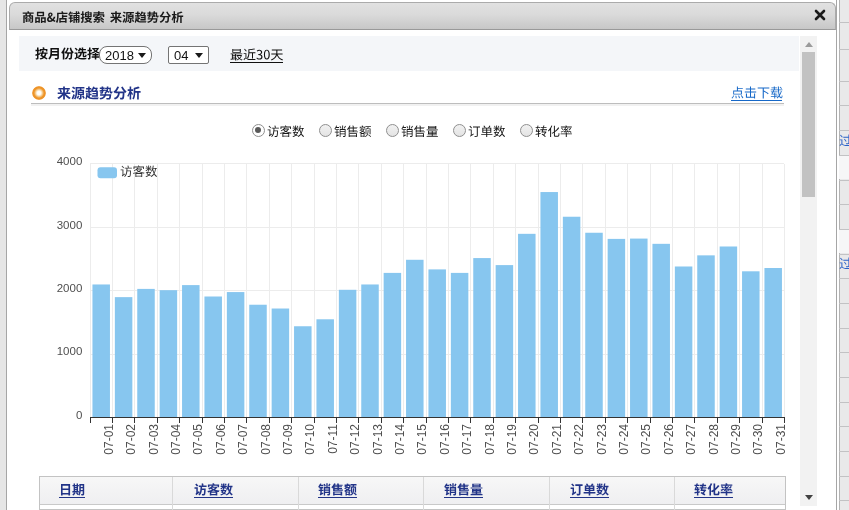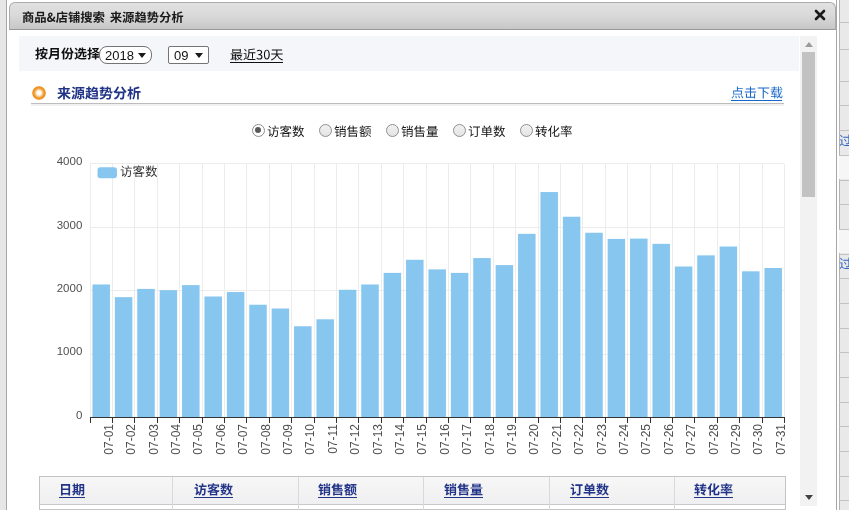--- a/index.html
+++ b/index.html
@@ -48,21 +48,21 @@
 <svg width="80" height="18" viewBox="0 0 80 18" style="position:absolute;left:35px;top:46.8px;">
     <path transform="translate(0,11.4)" d="M9.8 -4.6C9.6 -3.7 9.3 -2.9 8.8 -2.3L7.3 -3.1C7.5 -3.6 7.7 -4.1 7.9 -4.6ZM2.0 -11.0V-8.6H0.5V-7.1H2.0V-4.4C1.4 -4.2 0.8 -4.1 0.3 -3.9L0.6 -2.4L2.0 -2.8V-0.5C2.0 -0.3 1.9 -0.2 1.8 -0.2C1.6 -0.2 1.1 -0.2 0.6 -0.2C0.8 0.2 0.9 0.8 1.0 1.2C1.9 1.2 2.5 1.1 3.0 0.9C3.4 0.7 3.5 0.3 3.5 -0.5V-3.3L4.9 -3.7L4.8 -4.6H6.3C5.9 -3.8 5.6 -3.1 5.3 -2.5C6.0 -2.2 6.9 -1.7 7.7 -1.2C6.9 -0.7 5.8 -0.4 4.5 -0.1C4.8 0.2 5.2 0.8 5.3 1.2C6.9 0.8 8.1 0.3 9.1 -0.4C10.0 0.2 10.9 0.7 11.5 1.2L12.6 -0.0C12.0 -0.5 11.1 -1.0 10.2 -1.5C10.8 -2.4 11.2 -3.4 11.4 -4.6H12.6V-6.0H8.5C8.6 -6.5 8.8 -7.0 8.9 -7.6L7.3 -7.8C7.2 -7.2 7.0 -6.6 6.8 -6.0H4.5V-5.1L3.5 -4.8V-7.1H4.7V-8.6H3.5V-11.0ZM5.0 -9.5V-6.8H6.4V-8.2H10.9V-6.8H12.4V-9.5H9.5C9.4 -10.0 9.3 -10.6 9.1 -11.1L7.5 -10.9C7.6 -10.5 7.8 -10.0 7.9 -9.5Z M15.4 -10.4V-6.1C15.4 -4.1 15.3 -1.6 13.3 0.0C13.6 0.3 14.2 0.8 14.5 1.2C15.7 0.2 16.4 -1.3 16.7 -2.7H22.3V-0.8C22.3 -0.6 22.2 -0.5 21.9 -0.5C21.6 -0.5 20.5 -0.5 19.6 -0.5C19.8 -0.1 20.1 0.7 20.2 1.1C21.6 1.1 22.5 1.1 23.1 0.8C23.7 0.6 23.9 0.1 23.9 -0.8V-10.4ZM17.0 -8.9H22.3V-7.3H17.0ZM17.0 -5.8H22.3V-4.3H17.0C17.0 -4.8 17.0 -5.3 17.0 -5.8Z M29.1 -11.0C28.4 -9.1 27.4 -7.3 26.2 -6.1C26.5 -5.7 26.9 -4.9 27.1 -4.5C27.3 -4.8 27.6 -5.1 27.8 -5.4V1.2H29.4V-7.9C29.8 -8.7 30.2 -9.6 30.6 -10.5ZM36.1 -10.8 34.7 -10.5C35.1 -8.6 35.6 -7.2 36.5 -6.1H31.8C32.7 -7.3 33.3 -8.8 33.8 -10.4L32.2 -10.7C31.8 -8.8 30.9 -7.1 29.6 -6.1C29.8 -5.8 30.3 -5.0 30.5 -4.7C30.8 -4.9 31.0 -5.2 31.3 -5.4V-4.7H32.4C32.2 -2.4 31.5 -0.8 29.7 0.1C30.1 0.3 30.6 0.9 30.8 1.2C32.8 0.1 33.7 -1.8 34.0 -4.7H35.7C35.6 -1.9 35.5 -0.8 35.2 -0.5C35.1 -0.3 35.0 -0.3 34.8 -0.3C34.5 -0.3 34.1 -0.3 33.5 -0.4C33.8 0.0 33.9 0.6 34.0 1.1C34.6 1.1 35.2 1.1 35.5 1.0C36.0 1.0 36.3 0.8 36.6 0.5C37.0 -0.0 37.1 -1.5 37.3 -5.3C37.4 -5.1 37.6 -5.0 37.8 -4.8C38.0 -5.3 38.4 -5.8 38.8 -6.1C37.4 -7.2 36.6 -8.5 36.1 -10.8Z M39.6 -9.8C40.3 -9.2 41.2 -8.3 41.5 -7.6L42.8 -8.6C42.4 -9.2 41.5 -10.1 40.8 -10.7ZM44.5 -10.6C44.2 -9.5 43.6 -8.4 42.9 -7.7C43.3 -7.5 43.9 -7.1 44.2 -6.8C44.5 -7.2 44.8 -7.6 45.1 -8.1H46.7V-6.6H43.1V-5.2H45.3C45.1 -4.0 44.6 -3.0 42.8 -2.3C43.2 -2.0 43.6 -1.4 43.8 -1.0C46.0 -1.9 46.6 -3.4 46.8 -5.2H47.7V-3.0C47.7 -1.6 47.9 -1.1 49.2 -1.1C49.4 -1.1 49.9 -1.1 50.2 -1.1C51.1 -1.1 51.5 -1.6 51.7 -3.3C51.2 -3.4 50.6 -3.7 50.3 -3.9C50.3 -2.7 50.2 -2.5 50.0 -2.5C49.9 -2.5 49.5 -2.5 49.5 -2.5C49.2 -2.5 49.2 -2.6 49.2 -3.0V-5.2H51.5V-6.6H48.2V-8.1H50.9V-9.4H48.2V-11.0H46.7V-9.4H45.7C45.8 -9.7 45.9 -10.0 46.0 -10.3ZM42.5 -6.0H39.6V-4.6H41.0V-1.2C40.5 -1.0 39.9 -0.5 39.4 -0.1L40.5 1.3C41.1 0.5 41.9 -0.3 42.4 -0.3C42.6 -0.3 43.0 0.1 43.6 0.4C44.4 0.9 45.5 1.1 47.0 1.1C48.3 1.1 50.3 1.0 51.2 0.9C51.2 0.5 51.5 -0.2 51.6 -0.7C50.4 -0.5 48.4 -0.4 47.1 -0.4C45.7 -0.4 44.6 -0.4 43.8 -0.9C43.2 -1.3 42.9 -1.6 42.5 -1.7Z M54.0 -11.0V-8.6H52.5V-7.2H54.0V-4.9L52.3 -4.5L52.7 -3.0L54.0 -3.4V-0.5C54.0 -0.3 53.9 -0.3 53.8 -0.3C53.6 -0.3 53.1 -0.3 52.7 -0.3C52.9 0.1 53.1 0.8 53.1 1.2C54.0 1.2 54.5 1.1 55.0 0.9C55.4 0.6 55.5 0.2 55.5 -0.5V-3.8L56.9 -4.2L56.7 -5.6L55.5 -5.3V-7.2H56.9V-8.6H55.5V-11.0ZM61.8 -9.2C61.5 -8.7 61.1 -8.3 60.6 -8.0C60.2 -8.3 59.8 -8.7 59.5 -9.2ZM57.2 -10.5V-9.2H58.0C58.4 -8.4 58.9 -7.8 59.5 -7.2C58.6 -6.7 57.5 -6.3 56.5 -6.0C56.8 -5.7 57.1 -5.1 57.3 -4.8C58.4 -5.1 59.6 -5.6 60.6 -6.3C61.5 -5.6 62.6 -5.1 63.9 -4.8C64.1 -5.1 64.5 -5.7 64.8 -6.1C63.7 -6.3 62.7 -6.7 61.8 -7.2C62.7 -8.0 63.5 -9.0 64.0 -10.1L63.1 -10.6L62.8 -10.5ZM59.8 -5.4V-4.4H57.4V-3.0H59.8V-2.1H56.7V-0.7H59.8V1.2H61.3V-0.7H64.5V-2.1H61.3V-3.0H63.7V-4.4H61.3V-5.4Z M68.2 -6.1C68.9 -6.1 69.5 -6.6 69.5 -7.3C69.5 -8.0 68.9 -8.6 68.2 -8.6C67.6 -8.6 67.0 -8.0 67.0 -7.3C67.0 -6.6 67.6 -6.1 68.2 -6.1ZM68.2 0.1C68.9 0.1 69.5 -0.4 69.5 -1.1C69.5 -1.8 68.9 -2.4 68.2 -2.4C67.6 -2.4 67.0 -1.8 67.0 -1.1C67.0 -0.4 67.6 0.1 68.2 0.1Z" fill="#111"></path>
   </svg>
 <div class="abs" style="left:99px;top:46px;width:53px;height:18px;background:#fff;border:1px solid #747474;border-radius:8px;box-sizing:border-box;">
     <span style="position:absolute;left:5px;top:1px;font-size:13px;color:#111;">2018</span>
     <svg style="position:absolute;right:5px;top:6px" width="8" height="5" viewBox="0 0 8 5">
       <path d="M0 0 L8 0 L4 5 Z" fill="#1a1a1a"></path>
     </svg>
   </div>
 <div class="abs" style="left:168px;top:46px;width:41px;height:18px;background:#fff;border:1px solid #747474;border-radius:2px;box-sizing:border-box;">
-    <span style="position:absolute;left:5px;top:1px;font-size:13px;color:#111;">09</span>
+    <span style="position:absolute;left:5px;top:1px;font-size:13px;color:#111;">04</span>
     <svg style="position:absolute;right:5px;top:6px" width="8" height="5" viewBox="0 0 8 5">
       <path d="M0 0 L8 0 L4 5 Z" fill="#1a1a1a"></path>
     </svg>
   </div>
 <svg width="55" height="18" viewBox="0 0 55 18" style="position:absolute;left:230px;top:47.7px;">
     <path transform="translate(0,11.4)" d="M3.2 -8.3H9.8V-7.3H3.2ZM3.2 -9.8H9.8V-8.9H3.2ZM2.3 -10.5V-6.6H10.8V-10.5ZM5.1 -5.1V-4.2H2.8V-5.1ZM0.6 -0.6 0.7 0.3 5.1 -0.2V1.0H6.1V-0.3L6.8 -0.4V-1.2L6.1 -1.1V-5.1H12.3V-5.9H0.6V-5.1H1.9V-0.7ZM6.6 -4.3V-3.5H7.4L7.1 -3.4C7.5 -2.5 8.0 -1.6 8.7 -0.9C8.0 -0.4 7.2 0.0 6.4 0.3C6.6 0.5 6.8 0.8 6.9 1.0C7.7 0.7 8.6 0.2 9.4 -0.3C10.1 0.3 11.0 0.7 11.9 1.0C12.1 0.8 12.3 0.4 12.5 0.2C11.6 0.0 10.7 -0.4 10.0 -0.9C10.9 -1.8 11.6 -2.8 12.0 -4.1L11.4 -4.3L11.2 -4.3ZM8.0 -3.5H10.8C10.5 -2.7 10.0 -2.0 9.4 -1.5C8.8 -2.0 8.3 -2.7 8.0 -3.5ZM5.1 -3.5V-2.6H2.8V-3.5ZM5.1 -1.8V-1.0L2.8 -0.8V-1.8Z M14.1 -10.2C14.8 -9.5 15.6 -8.5 16.0 -7.9L16.8 -8.4C16.4 -9.1 15.5 -10.0 14.8 -10.7ZM24.3 -10.9C22.9 -10.5 20.5 -10.3 18.4 -10.1V-7.3C18.4 -5.6 18.3 -3.2 17.1 -1.6C17.4 -1.4 17.8 -1.2 18.0 -1.0C19.0 -2.4 19.3 -4.5 19.4 -6.2H22.0V-1.0H23.0V-6.2H25.4V-7.1H19.4V-7.3V-9.4C21.4 -9.5 23.6 -9.7 25.1 -10.2ZM16.4 -6.2H13.7V-5.3H15.5V-1.6C14.9 -1.4 14.2 -0.8 13.5 -0.1L14.2 0.8C14.8 -0.1 15.5 -0.8 15.9 -0.8C16.2 -0.8 16.6 -0.4 17.1 -0.1C18.1 0.5 19.1 0.7 20.8 0.7C22.0 0.7 24.3 0.6 25.3 0.5C25.3 0.2 25.4 -0.2 25.5 -0.5C24.3 -0.4 22.3 -0.3 20.8 -0.3C19.3 -0.3 18.2 -0.4 17.4 -0.9C16.9 -1.1 16.7 -1.4 16.4 -1.5Z M29.4 0.2C31.1 0.2 32.5 -0.8 32.5 -2.5C32.5 -3.9 31.6 -4.7 30.5 -5.0V-5.0C31.5 -5.4 32.2 -6.2 32.2 -7.3C32.2 -8.8 31.0 -9.7 29.4 -9.7C28.3 -9.7 27.4 -9.2 26.7 -8.6L27.4 -7.8C27.9 -8.4 28.6 -8.7 29.3 -8.7C30.3 -8.7 31.0 -8.1 31.0 -7.2C31.0 -6.2 30.3 -5.4 28.3 -5.4V-4.5C30.5 -4.5 31.3 -3.7 31.3 -2.6C31.3 -1.5 30.5 -0.8 29.3 -0.8C28.3 -0.8 27.5 -1.3 27.0 -1.9L26.4 -1.1C27.0 -0.5 27.9 0.2 29.4 0.2Z M36.8 0.2C38.6 0.2 39.8 -1.5 39.8 -4.8C39.8 -8.1 38.6 -9.7 36.8 -9.7C35.0 -9.7 33.9 -8.1 33.9 -4.8C33.9 -1.5 35.0 0.2 36.8 0.2ZM36.8 -0.8C35.8 -0.8 35.0 -2.0 35.0 -4.8C35.0 -7.6 35.8 -8.8 36.8 -8.8C37.9 -8.8 38.6 -7.6 38.6 -4.8C38.6 -2.0 37.9 -0.8 36.8 -0.8Z M41.3 -5.9V-4.9H46.1C45.6 -3.1 44.3 -1.2 41.0 0.2C41.2 0.4 41.5 0.8 41.6 1.0C44.9 -0.4 46.3 -2.3 46.9 -4.2C48.0 -1.7 49.7 0.1 52.3 1.0C52.5 0.7 52.8 0.3 53.0 0.1C50.3 -0.6 48.6 -2.5 47.6 -4.9H52.6V-5.9H47.3C47.3 -6.4 47.4 -6.9 47.4 -7.4V-8.9H52.1V-9.9H41.8V-8.9H46.3V-7.4C46.3 -6.9 46.3 -6.4 46.3 -5.9Z" fill="#111"></path>
   </svg>
 <div class="abs" style="left:230px;top:61.5px;width:53px;height:1px;background:#111;"></div>
 <div class="abs" style="left:31.5px;top:85.5px;width:14px;height:14px;border-radius:50%;background:radial-gradient(circle at 50% 50%, #ffffff 0px, #fffdf8 1.9px, #f9e2bd 2.8px, #f3b96a 4px, #ee962a 5px, #ee9227 6.2px, #f4b668 6.9px, rgba(250,230,200,0) 7.3px);"></div>
 <svg width="86" height="19" viewBox="0 0 86 19" style="position:absolute;left:57px;top:85.6px;">

